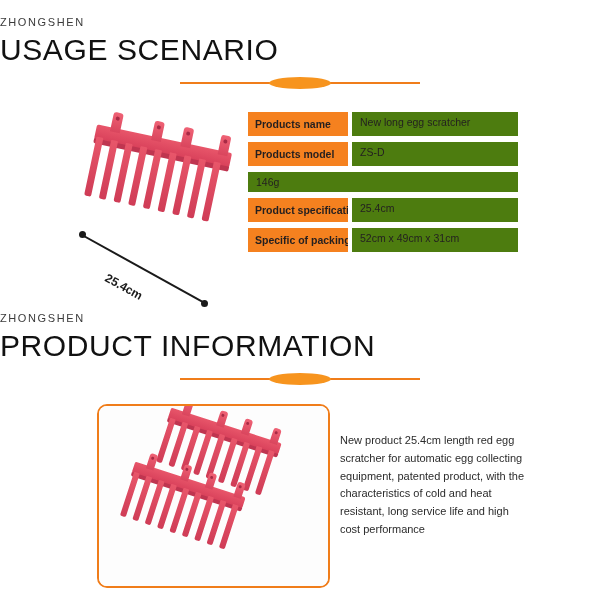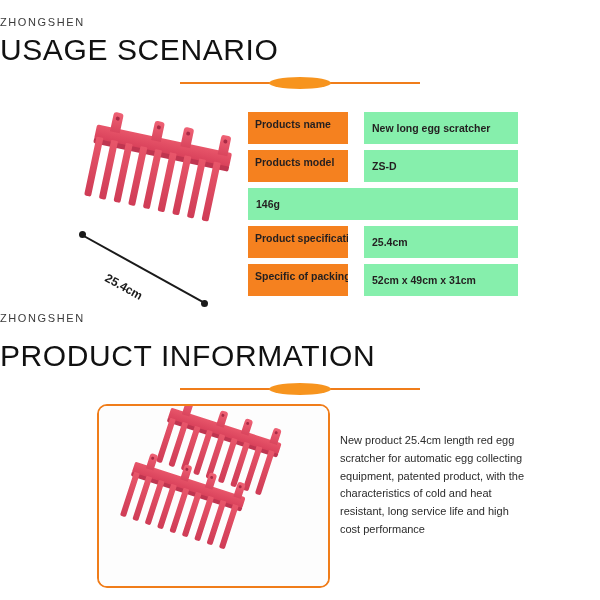--- a/index.html
+++ b/index.html
@@ -170,55 +170,55 @@
 
   
   #spec-table {
     position: absolute;
     left: 248px;
     top: 112px;
     width: 270px;
   }
   .spec-row {
     display: flex;
-    gap: 16px;
+    gap: 4px;
     margin-bottom: 6px;
   }
   .spec-label {
     width: 100px;
     flex: none;
     background: #f5811f;
     color: #231f20;
     font-size: 10.5px;
     font-weight: 600;
     padding: 6px 7px;
     box-sizing: border-box;
     white-space: nowrap;
     overflow: hidden;
   }
   .spec-value {
     flex: 1 1 auto;
-    background: #86efac;
+    background: #4d7c0f;
     color: #231f20;
     font-size: 10.5px;
-    font-weight: 700;
-    padding: 10px 8px;
+    font-weight: 400;
+    padding: 4px 8px;
     box-sizing: border-box;
     white-space: nowrap;
     overflow: hidden;
   }
 
   
   #info-header {
     position: absolute;
     left: 0;
     top: 312px;
     width: 600px;
   }
-  #info-header .section-title { margin-top: 16px; }
+  #info-header .section-title { margin-top: 6px; }
   #info-header .divider { margin-top: 10px; }
 
   #product-frame {
     position: absolute;
     left: 97px;
     top: 404px;
     width: 233px;
     height: 184px;
     border: 2px solid #f07d1a;
     border-radius: 10px;

